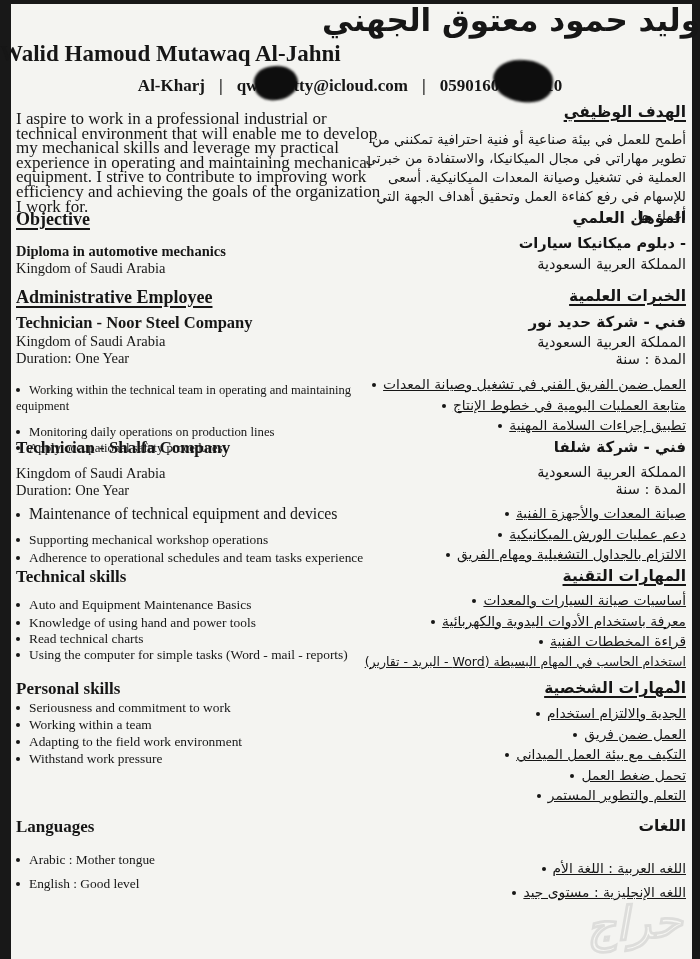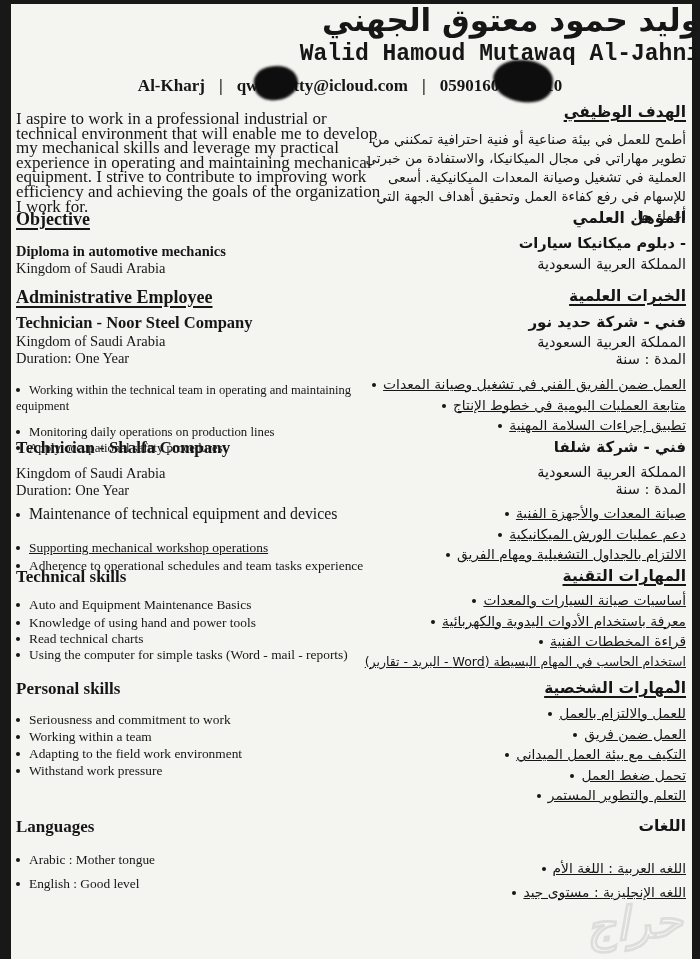--- a/index.html
+++ b/index.html
@@ -9,21 +9,21 @@
     font-family:"Liberation Serif","DejaVu Serif",serif;color:#161616;
   }
   
   .edge-left{position:absolute;left:0;top:0;width:11px;height:100%;background:#181818;}
   .edge-right{position:absolute;right:0;top:0;width:8px;height:100%;background:#181818;}
   .edge-top{position:absolute;left:0;top:0;width:100%;height:4px;background:#181818;}
 
   
   .name-ar{position:absolute;top:2px;left:0;width:100%;text-align:right;direction:rtl;
            font-size:31px;font-weight:bold;font-family:"DejaVu Sans","Liberation Serif",serif;}
-  .name-en{position:absolute;top:41px;left:0;width:100%;text-align:right;font-size:23px;font-weight:bold;font-family:Liberation Mono, monospace;}
+  .name-en{position:absolute;top:41px;left:0;width:100%;text-align:left;font-size:23px;font-weight:bold;}
   .contact{position:absolute;top:76px;left:0;width:100%;text-align:center;font-size:17px;font-weight:bold;white-space:nowrap;}
   .contact .sep{margin:0 14px;}
   .blob{display:inline-block;background:#0e0e0e;vertical-align:middle;filter:blur(1px);}
   .blob-email{width:44px;height:34px;border-radius:46% 54% 52% 48%;transform:rotate(-7deg);margin:-16px -5px -8px -4px;}
   .blob-phone{width:60px;height:42px;border-radius:52% 48% 46% 54%;transform:rotate(6deg);margin:-22px -8px -9px -6px;}
 
   
   .sec{position:absolute;left:0;width:100%;}
   .col-en{position:absolute;left:16px;width:368px;}
   .col-ar{position:absolute;right:14px;width:326px;text-align:right;direction:rtl;
@@ -120,21 +120,21 @@
       <div class="bullet-ar">تطبيق إجراءات السلامة المهنية</div>
     </div>
   </div>
 
   <div class="sec" style="top:438px;">
     <div class="col-en">
       <h3 class="job-title-en" style="font-size:17px;">Technician - Shalfa Company</h3>
       <div class="line" style="margin-top:7px;">Kingdom of Saudi Arabia</div>
       <div class="line">Duration: One Year</div>
       <div class="bullet-en bullet-big" style="margin-top:7px;">Maintenance of technical equipment and devices</div>
-      <div class="bullet-en" style="margin-top:18px;text-decoration:underline;">Supporting mechanical workshop operations</div>
+      <div class="bullet-en" style="margin-top:10px;">Supporting mechanical workshop operations</div>
       <div class="bullet-en" style="margin-top:2px;">Adherence to operational schedules and team tasks experience</div>
     </div>
     <div class="col-ar">
       <h3 class="job-title-ar">فني - شركة شلفا</h3>
       <div class="line" style="margin-top:8px;">المملكة العربية السعودية</div>
       <div class="line">المدة : سنة</div>
       <div class="bullet-ar" style="margin-top:5px;">صيانة المعدات والأجهزة الفنية</div>
       <div class="bullet-ar">دعم عمليات الورش الميكانيكية</div>
       <div class="bullet-ar">الالتزام بالجداول التشغيلية ومهام الفريق</div>
     </div>
@@ -153,28 +153,28 @@
       <div class="bullet-ar" style="margin-top:5px;">أساسيات صيانة السيارات والمعدات</div>
       <div class="bullet-ar">معرفة باستخدام الأدوات اليدوية والكهربائية</div>
       <div class="bullet-ar">قراءة المخططات الفنية</div>
       <div class="bullet-ar" style="font-size:12.5px;">استخدام الحاسب في المهام البسيطة (Word - البريد - تقارير)</div>
     </div>
   </div>
 
   <div class="sec" style="top:679px;">
     <div class="col-en">
       <h2 class="h-en" style="font-size:17px;">Personal skills</h2>
-      <div class="bullet-en" style="margin-top:13px;">Seriousness and commitment to work</div>
+      <div class="bullet-en" style="margin-top:1px;">Seriousness and commitment to work</div>
       <div class="bullet-en" style="margin-top:1px;">Working within a team</div>
       <div class="bullet-en" style="margin-top:1px;">Adapting to the field work environment</div>
       <div class="bullet-en" style="margin-top:1px;">Withstand work pressure</div>
     </div>
     <div class="col-ar">
       <h2 class="h-ar u">المهارات الشخصية</h2>
-      <div class="bullet-ar" style="margin-top:6px;">للعمل والالتزام بالعمل</div>
+      <div class="bullet-ar" style="margin-top:6px;">الجدية والالتزام استخدام</div>
       <div class="bullet-ar">العمل ضمن فريق</div>
       <div class="bullet-ar">التكيف مع بيئة العمل الميداني</div>
       <div class="bullet-ar">تحمل ضغط العمل</div>
       <div class="bullet-ar">التعلم والتطوير المستمر</div>
     </div>
   </div>
 
   <div class="sec" style="top:817px;">
     <div class="col-en">
       <h2 class="h-en" style="font-size:17px;">Languages</h2>

